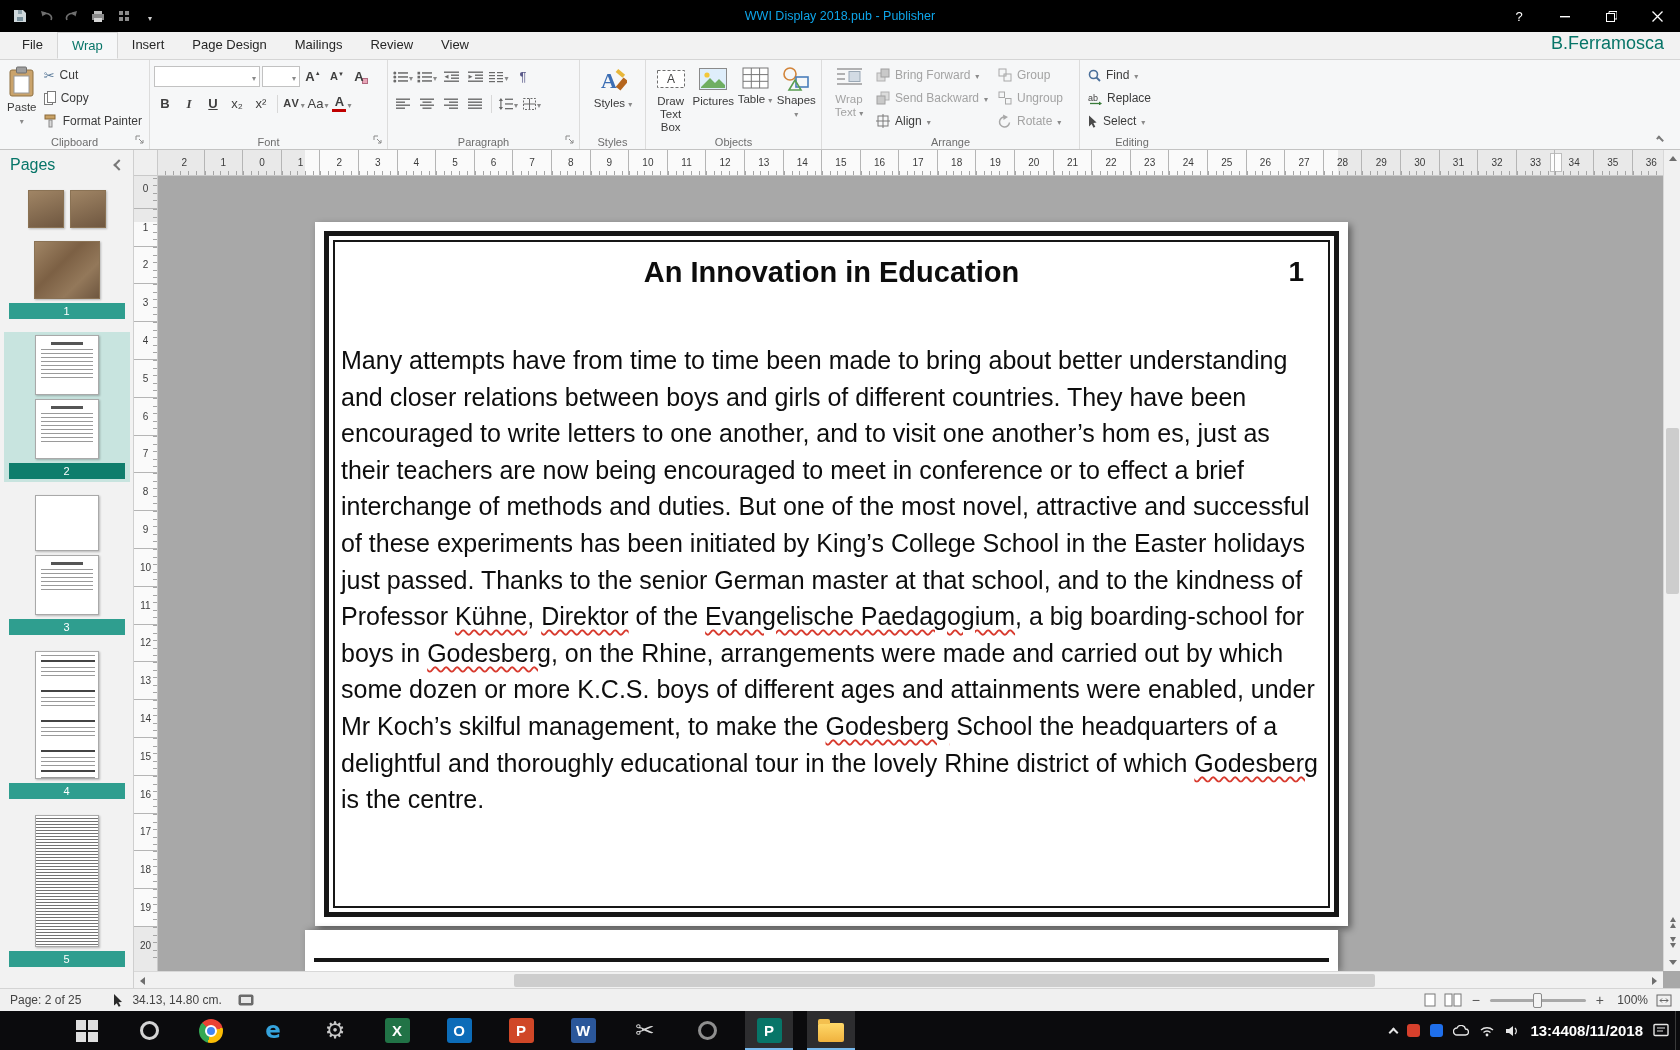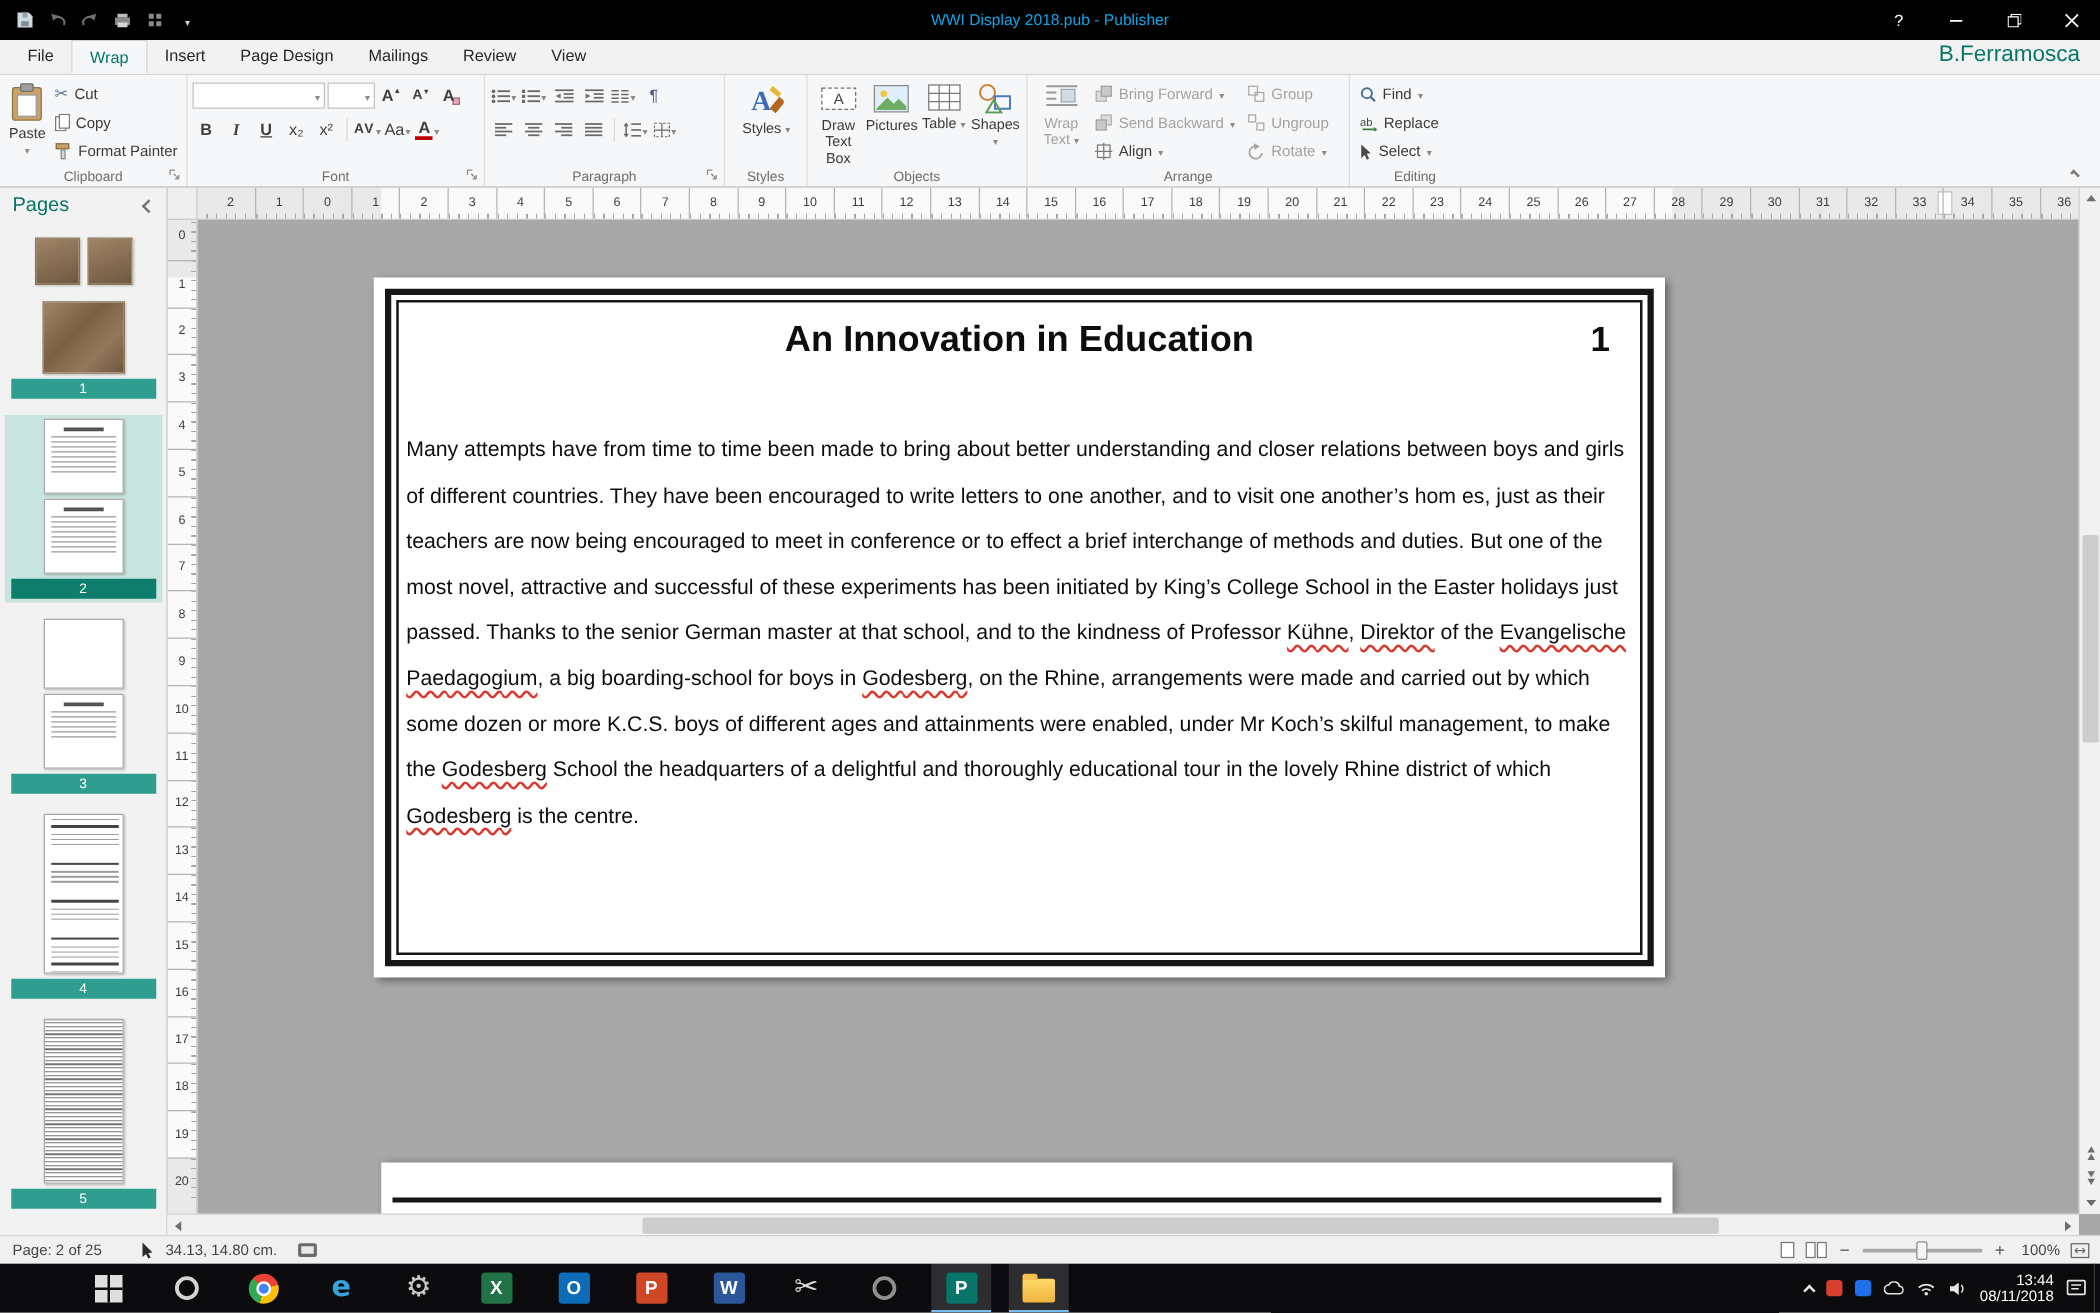--- a/index.html
+++ b/index.html
@@ -70,26 +70,26 @@
   #h-ruler-numbers{position:absolute;left:0;top:0;display:flex;height:100%;padding-left:7px;}
   .hcell{width:38.6px;flex:0 0 38.6px;display:flex;align-items:center;justify-content:center;font-size:10px;color:#3c3c3c;border-left:1px solid #b5b5b5;background-image:repeating-linear-gradient(to right,#a5a5a5 0 1px,transparent 1px 7.72px);background-size:100% 4px;background-position:0 bottom;background-repeat:no-repeat;}
   #h-ruler-numbers .hcell:first-child{border-left:none;}
   .v-ruler{position:absolute;top:176px;left:134px;width:24px;bottom:79px;background:#e9e9e9;border-right:1px solid #c9c9c9;z-index:9;overflow:hidden;}
   .v-ruler-band{position:absolute;top:46px;height:704px;left:0;right:0;background:#fafafa;}
   #v-ruler-numbers{position:absolute;top:-6px;left:0;right:0;display:flex;flex-direction:column;}
   .vcell{height:37.8px;flex:0 0 37.8px;display:flex;align-items:center;justify-content:center;font-size:10px;color:#3c3c3c;border-top:1px solid #b5b5b5;background-image:repeating-linear-gradient(to bottom,#a5a5a5 0 1px,transparent 1px 7.56px);background-size:4px 100%;background-position:right 0;background-repeat:no-repeat;}
   #v-ruler-numbers .vcell:first-child{border-top:none;}
   
   .canvas{position:absolute;top:176px;left:158px;right:17px;bottom:79px;background:#a8a8a8;overflow:hidden;z-index:5;}
-  .page{position:absolute;left:141px;top:46px;width:1033px;height:560px;background:#fff;box-shadow:3px 3px 7px rgba(0,0,0,.45);}
+  .page{position:absolute;left:157px;top:46px;width:1033px;height:704px;background:#fff;box-shadow:3px 3px 7px rgba(0,0,0,.45);}
   .b-outer{position:absolute;inset:9px;border:5px solid #161616;pointer-events:none;}
   .b-inner{position:absolute;inset:18px;border:2px solid #161616;pointer-events:none;}
   .doc-title{position:absolute;top:34px;left:0;right:0;text-align:center;font-size:29px;font-weight:bold;color:#0d0d0d;margin:0;}
   .doc-pagenum{position:absolute;top:34px;right:44px;font-size:28px;font-weight:bold;color:#0d0d0d;}
-  .doc-body{position:absolute;top:120px;left:26px;width:984px;margin:0;font-size:17px;line-height:36.6px;color:#0d0d0d;text-align:left;}
+  .doc-body{position:absolute;top:120px;left:26px;width:984px;margin:0;font-size:25px;line-height:36.6px;color:#0d0d0d;text-align:left;}
   .misspell{text-decoration:underline;text-decoration-style:wavy;text-decoration-color:#d83a2e;text-decoration-thickness:2px;text-underline-offset:4px;}
   .next-page{position:absolute;left:147px;top:754px;width:1033px;height:42px;background:#fff;box-shadow:3px 0 7px rgba(0,0,0,.35);}
   .next-page .np-border{position:absolute;top:28px;left:9px;right:9px;height:4px;background:#161616;}
   
   .v-scroll{position:absolute;top:150px;right:0;width:17px;bottom:79px;background:#f1f1f1;border-left:1px solid #d8d8d8;z-index:12;}
   .v-thumb{position:absolute;top:278px;left:2px;width:13px;height:166px;background:#cdcdcd;border-radius:2px;}
   .sbtn{position:absolute;left:0;width:17px;height:17px;display:flex;align-items:center;justify-content:center;background:#f1f1f1;border:none;padding:0;}
   .tri{width:0;height:0;border-left:4px solid transparent;border-right:4px solid transparent;}
   .tri.up{border-bottom:5px solid #6e6e6e;}
   .tri.down{border-top:5px solid #6e6e6e;}
@@ -119,21 +119,21 @@
   .tbi-start::after{content:"";position:absolute;top:10px;left:0;height:2px;width:22px;background:#0b0b0d;}
   .tbi-ring{width:19px;height:19px;border-radius:50%;border:3px solid #dadada;}
   .tbi-chrome{width:24px;height:24px;border-radius:50%;background:conic-gradient(from -45deg,#ea4335 0 120deg,#fbbc05 0 240deg,#34a853 0 360deg);position:relative;}
   .tbi-chrome::after{content:"";position:absolute;inset:6px;background:#4285f4;border:2px solid #fff;border-radius:50%;}
   .tbi-glyph{font-size:23px;font-weight:bold;line-height:1;font-family:"DejaVu Sans",sans-serif;}
   .tbi-tile{width:25px;height:25px;border-radius:3px;color:#fff;font-weight:bold;font-size:15px;display:flex;align-items:center;justify-content:center;font-family:"Liberation Sans",sans-serif;}
   .tbi-folder{position:relative;width:26px;height:19px;background:linear-gradient(#ffd969,#f0b23e);border-radius:2px;margin-top:4px;}
   .tbi-folder::before{content:"";position:absolute;top:-4px;left:0;width:12px;height:5px;background:#f4c04f;border-radius:2px 2px 0 0;}
   .tray{position:absolute;right:10px;top:0;height:39px;display:flex;align-items:center;gap:10px;color:#e6e6e6;}
   .tray-dot{width:13px;height:13px;border-radius:3px;}
-  .clock{display:flex;flex-direction:column;align-items:flex-end;justify-content:center;font-size:12px;line-height:13px;color:#fff;}
+  .clock{display:flex;flex-direction:row;align-items:flex-end;justify-content:center;font-size:15px;line-height:13px;color:#fff;font-weight:bold;}
   .show-desktop{position:absolute;right:0;top:0;bottom:0;width:5px;border-left:1px solid #3a3a3a;}
   svg{display:block;}
 </style>
 </head>
 <body>
 
 <div id="app">
 
   <header class="titlebar">
     <div class="qat">

